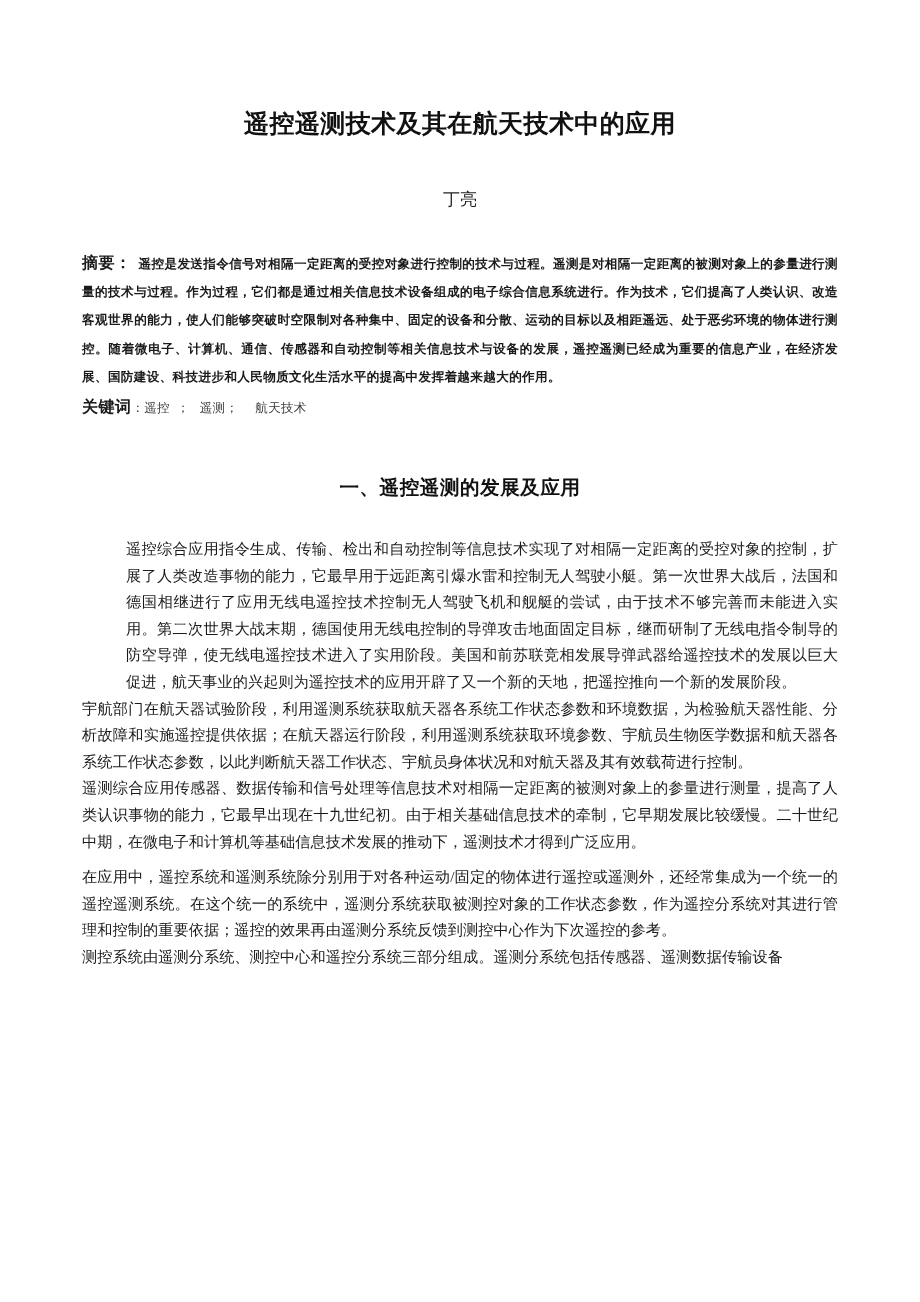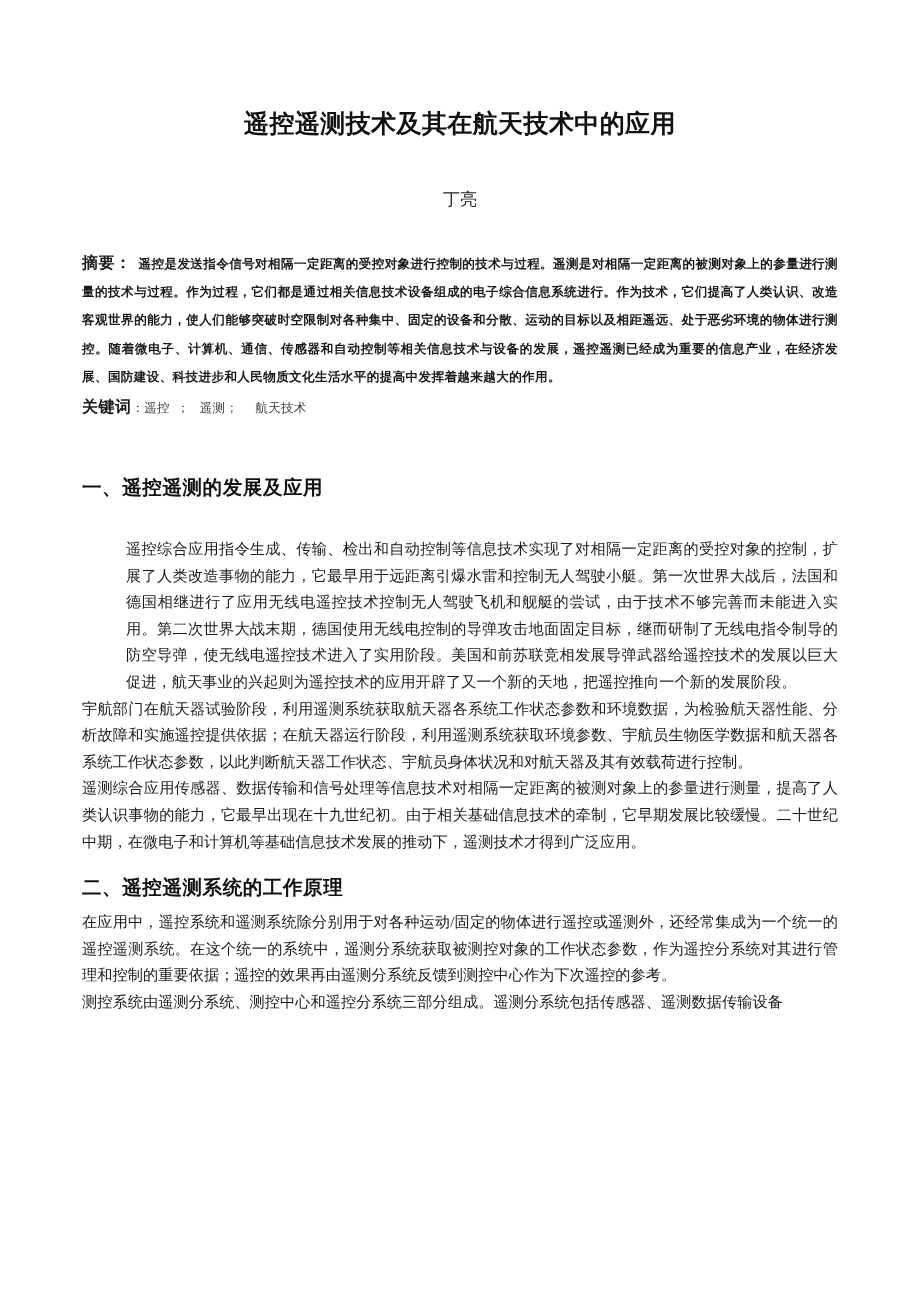--- a/index.html
+++ b/index.html
@@ -106,20 +106,21 @@
 
   
   .section-heading {
     font-family: "Liberation Sans", "DejaVu Sans", sans-serif;
     font-weight: bold;
     font-size: 19.5px;
     line-height: 26px;
     letter-spacing: 0.6px;
     margin: 0;
     color: #111111;
+    text-align: center;
   }
   .h-gap-1 { padding-top: 52px; }
   .h-gap-2 { padding-top: 19px; }
 
   
   .body-para {
     margin: 0;
     font-size: 15.2px;
     line-height: 26.6px;
     text-align: justify;
@@ -148,21 +149,20 @@
     </div>
 
     <h2 class="section-heading h-gap-1">一、遥控遥测的发展及应用</h2>
 
     <p class="body-para p-gap-first">遥控综合应用指令生成、传输、检出和自动控制等信息技术实现了对相隔一定距离的受控对象的控制，扩展了人类改造事物的能力，它最早用于远距离引爆水雷和控制无人驾驶小艇。第一次世界大战后，法国和德国相继进行了应用无线电遥控技术控制无人驾驶飞机和舰艇的尝试，由于技术不够完善而未能进入实用。第二次世界大战末期，德国使用无线电控制的导弹攻击地面固定目标，继而研制了无线电指令制导的防空导弹，使无线电遥控技术进入了实用阶段。美国和前苏联竞相发展导弹武器给遥控技术的发展以巨大促进，航天事业的兴起则为遥控技术的应用开辟了又一个新的天地，把遥控推向一个新的发展阶段。</p>
 
     <p class="body-para">宇航部门在航天器试验阶段，利用遥测系统获取航天器各系统工作状态参数和环境数据，为检验航天器性能、分析故障和实施遥控提供依据；在航天器运行阶段，利用遥测系统获取环境参数、宇航员生物医学数据和航天器各系统工作状态参数，以此判断航天器工作状态、宇航员身体状况和对航天器及其有效载荷进行控制。</p>
 
     <p class="body-para">遥测综合应用传感器、数据传输和信号处理等信息技术对相隔一定距离的被测对象上的参量进行测量，提高了人类认识事物的能力，它最早出现在十九世纪初。由于相关基础信息技术的牵制，它早期发展比较缓慢。二十世纪中期，在微电子和计算机等基础信息技术发展的推动下，遥测技术才得到广泛应用。</p>
 
-    <h2 class="section-heading h-gap-2">二、遥控遥测系统的工作原理</h2>
 
     <p class="body-para p-gap-after-heading">在应用中，遥控系统和遥测系统除分别用于对各种运动/固定的物体进行遥控或遥测外，还经常集成为一个统一的遥控遥测系统。在这个统一的系统中，遥测分系统获取被测控对象的工作状态参数，作为遥控分系统对其进行管理和控制的重要依据；遥控的效果再由遥测分系统反馈到测控中心作为下次遥控的参考。</p>
 
 
     <p class="body-para">测控系统由遥测分系统、测控中心和遥控分系统三部分组成。遥测分系统包括传感器、遥测数据传输设备</p>
 
   </div>
 </div>
 
 </body></html>

